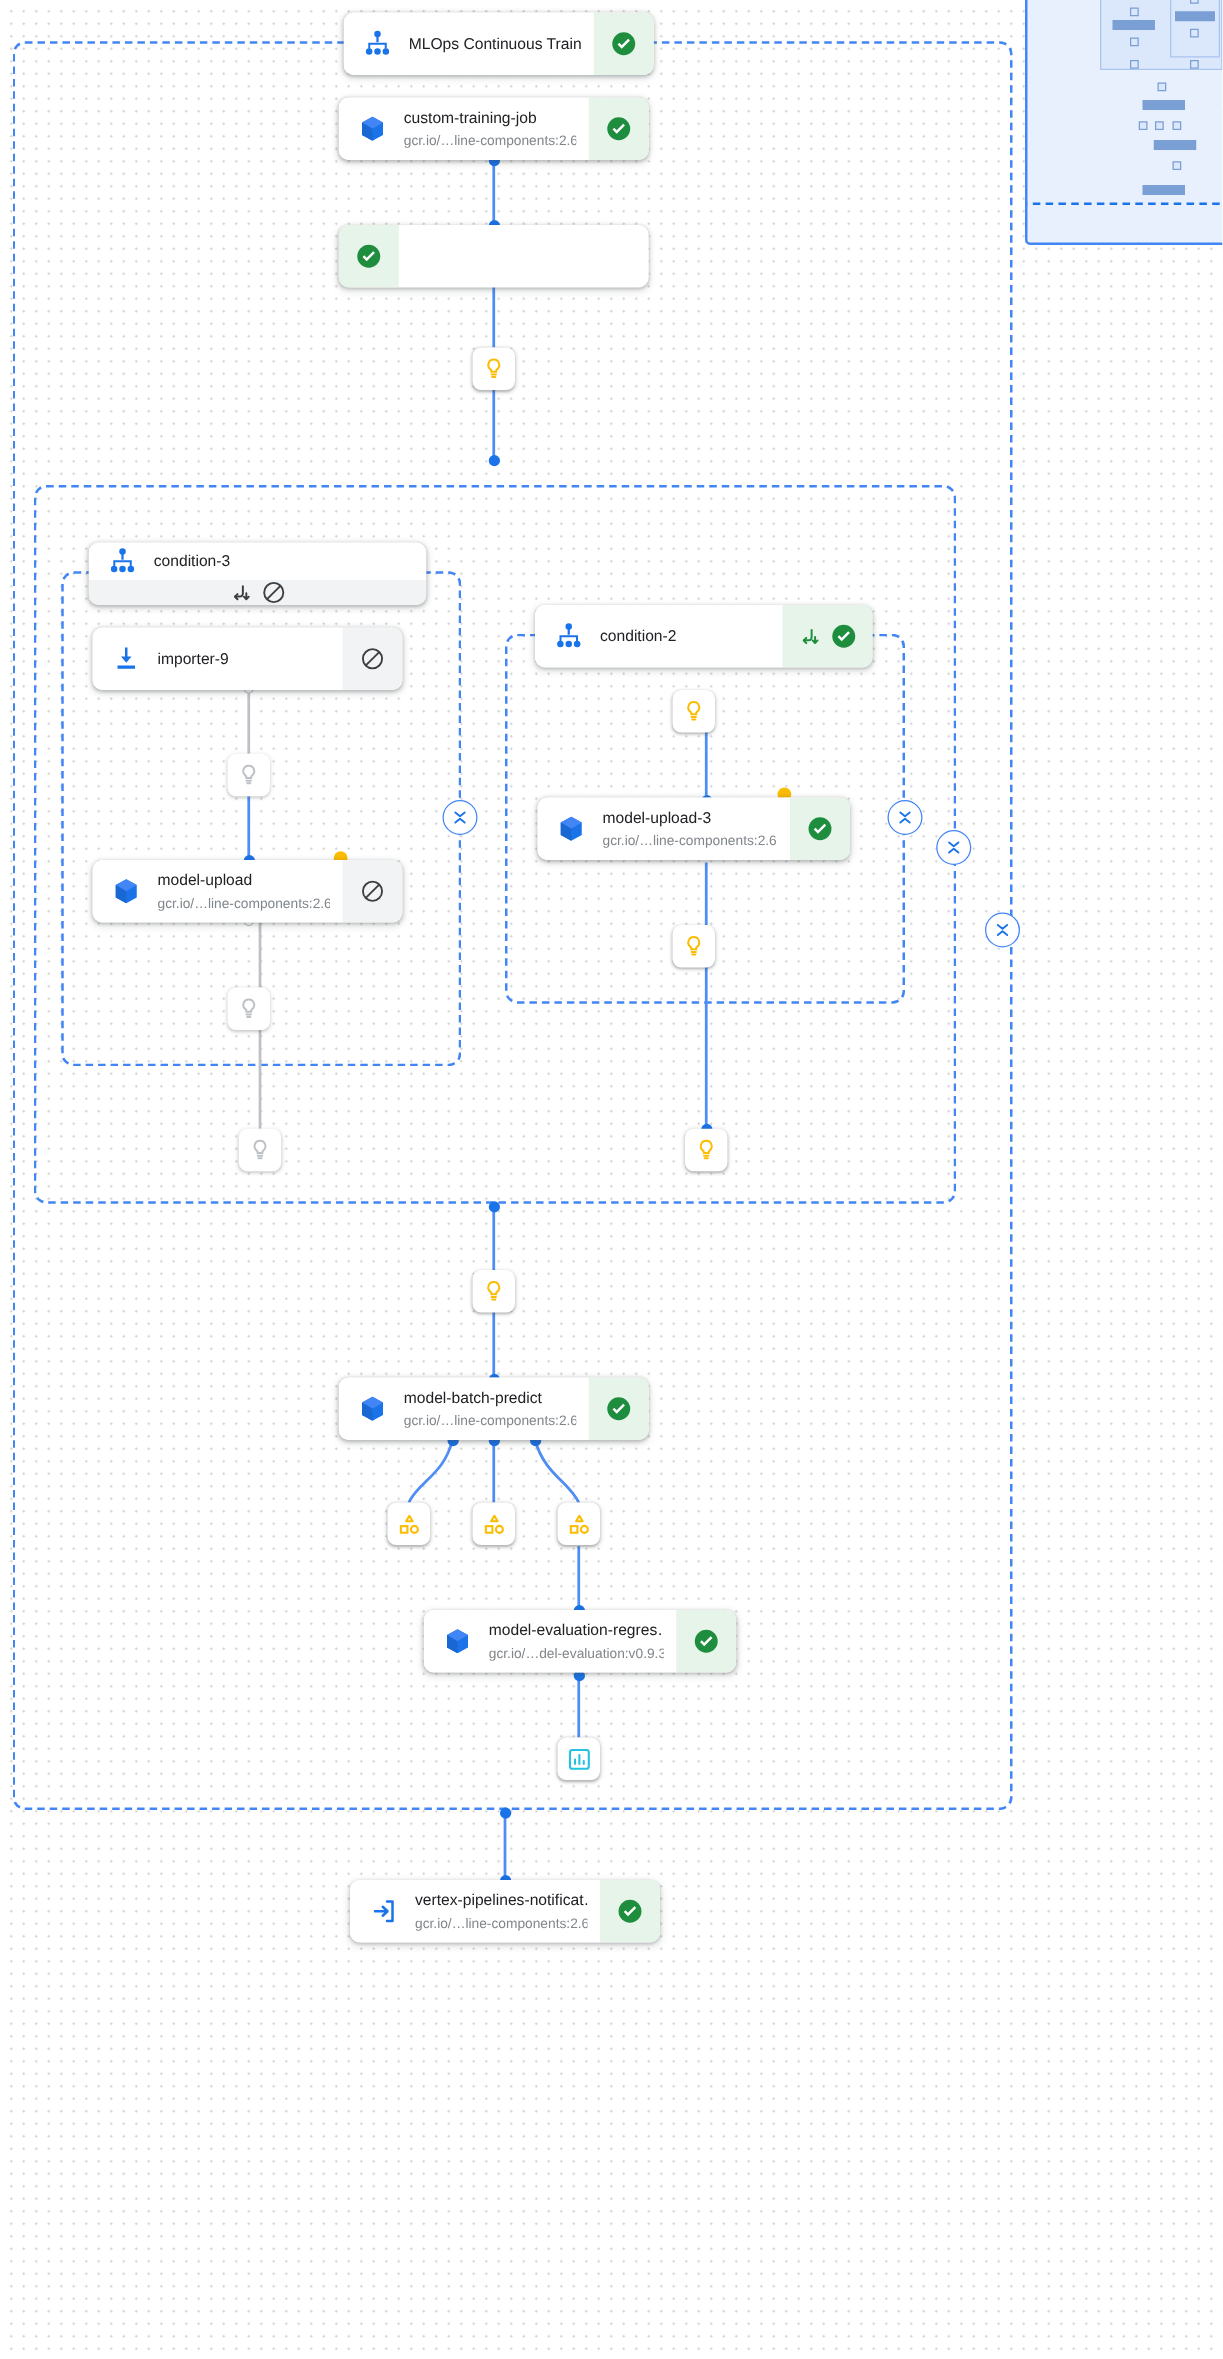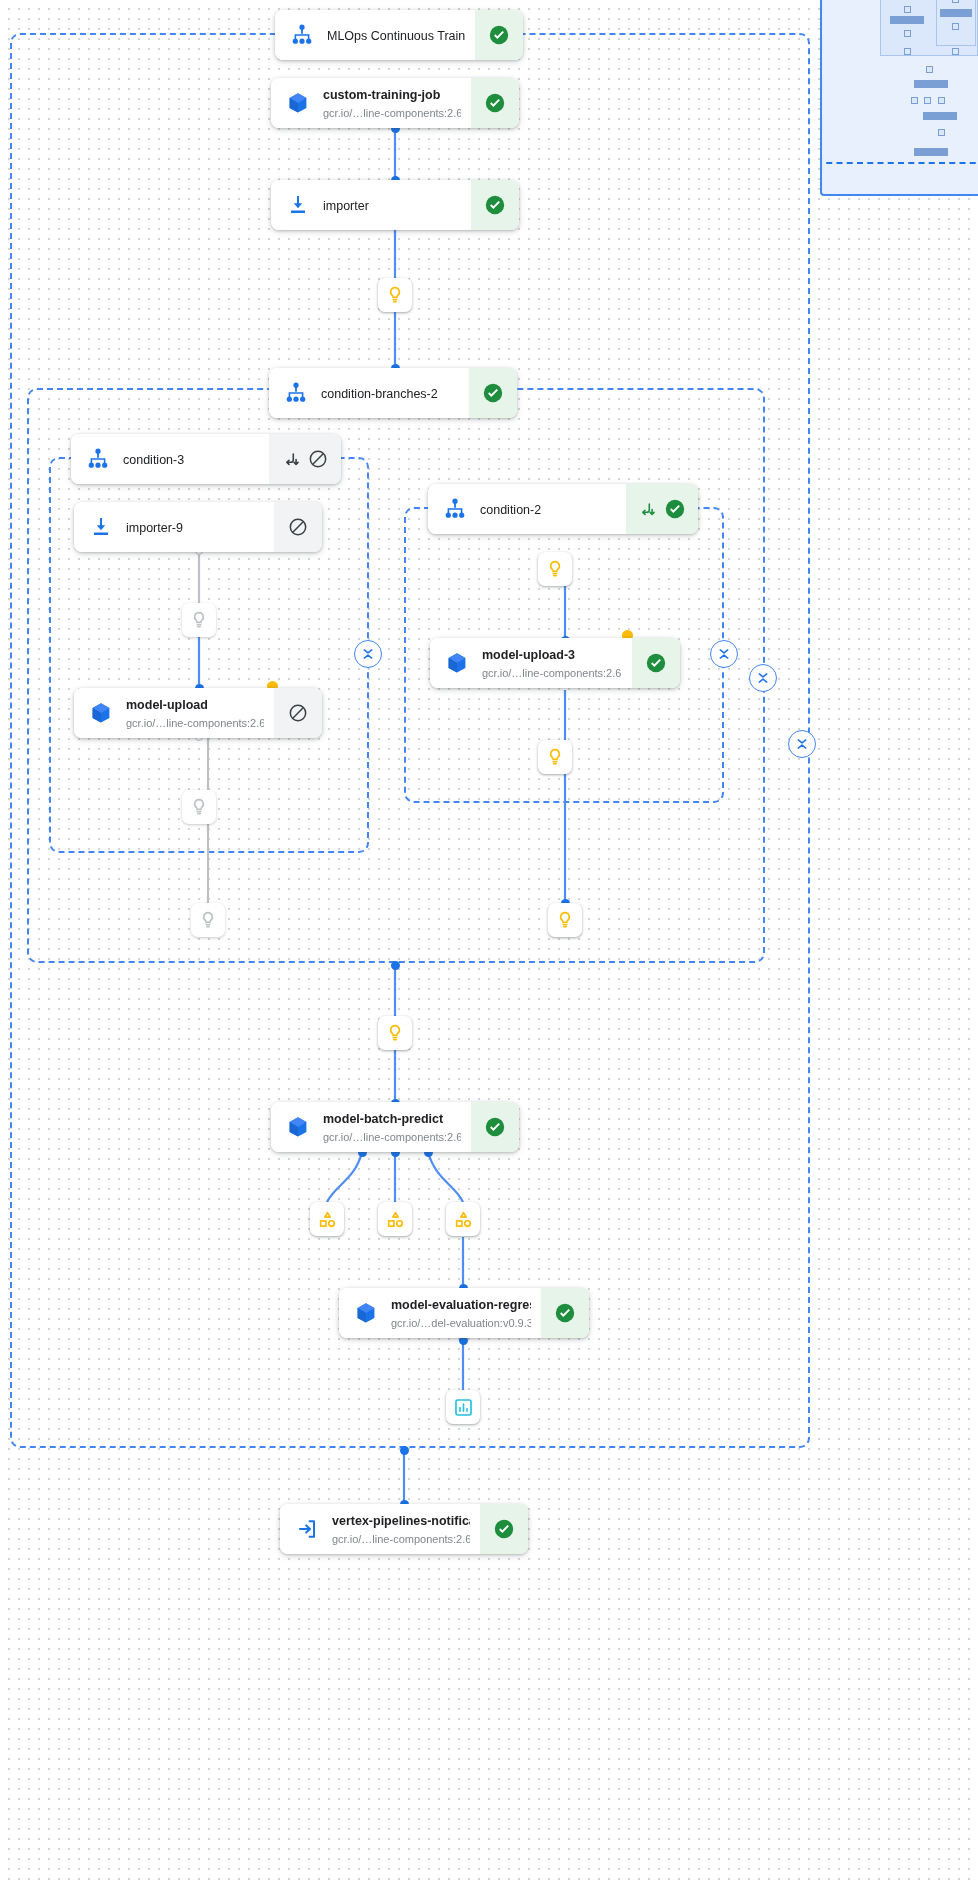--- a/index.html
+++ b/index.html
@@ -55,21 +55,21 @@
   }
   .node .ntext { min-width: 0; overflow: hidden; }
   .node .ntitle {
     font-size: 12.5px;
     color: #202124;
     line-height: 15px;
     white-space: nowrap;
     overflow: hidden;
     text-overflow: ellipsis;
   }
-  .node.has-sub .ntitle { font-weight: bold; }
+  .node.has-sub .ntitle { font-weight: normal; }
   .node .nsub {
     font-size: 11px;
     color: #80868b;
     line-height: 14px;
     white-space: nowrap;
     overflow: hidden;
     text-overflow: ellipsis;
   }
   .node .nstatus {
     flex: 0 0 auto;
@@ -247,71 +247,37 @@
     </div>
     <div class="nstatus ok">
       <svg width="22" height="22" viewBox="0 0 24 24">
         <circle cx="12" cy="12" r="10" fill="#1e8e3e"></circle>
         <path d="M10.2 16.3l-3.6-3.6 1.5-1.5 2.1 2.1 5.7-5.7 1.5 1.5z" fill="#fff"></path>
       </svg>
     </div>
   </div>
 
   <div class="node" style="left:271px; top:180px; width:248px;">
-    <div class="nbody">
-      <span class="nicon">
-        <svg width="24" height="24" viewBox="0 0 24 24" fill="#1a73e8">
-          <path d="M11 3h2v7.2h3.2L12 15.2 7.8 10.2H11z"></path>
-          <path d="M5 17.4h14V20H5z"></path>
-        </svg>
-      </span>
-      <span class="ntext">
-        <span class="ntitle">importer</span>
-      </span>
-    </div>
     <div class="nstatus ok">
       <svg width="22" height="22" viewBox="0 0 24 24">
         <circle cx="12" cy="12" r="10" fill="#1e8e3e"></circle>
         <path d="M10.2 16.3l-3.6-3.6 1.5-1.5 2.1 2.1 5.7-5.7 1.5 1.5z" fill="#fff"></path>
       </svg>
     </div>
   </div>
 
   <div class="chip" style="left:378px; top:278px;">
     <svg width="20" height="20" viewBox="0 0 24 24" fill="none" stroke="#fbbc04" stroke-width="1.9">
       <path d="M12 3.2a5.2 5.2 0 00-3.1 9.4c.5.4.8 1 .8 1.6v.6h4.6v-.6c0-.6.3-1.2.8-1.6A5.2 5.2 0 0012 3.2z"></path>
       <path d="M9.9 17.6h4.2M10.5 20h3" stroke-linecap="round"></path>
     </svg>
   </div>
 
-  <div class="node" style="left:269px; top:368px; width:248px;">
-    <div class="nbody">
-      <span class="nicon">
-        <svg width="24" height="24" viewBox="0 0 24 24" fill="#1a73e8">
-          <circle cx="12" cy="4.2" r="2.6"></circle>
-            <circle cx="5.3" cy="18.2" r="2.6"></circle>
-          <circle cx="12" cy="18.2" r="2.6"></circle>
-            <circle cx="18.7" cy="18.2" r="2.6"></circle>
-          <path d="M11.1 5.6h1.8v5.2h-1.8z"></path>
-          <path d="M4.6 15.9h1.6v-3.1h11.6v3.1h1.6v-4.7H4.6z"></path>
-        </svg>
-      </span>
-      <span class="ntext">
-        <span class="ntitle">condition-branches-2</span>
-      </span>
-    </div>
-    <div class="nstatus ok">
-      <svg width="22" height="22" viewBox="0 0 24 24">
-        <circle cx="12" cy="12" r="10" fill="#1e8e3e"></circle>
-        <path d="M10.2 16.3l-3.6-3.6 1.5-1.5 2.1 2.1 5.7-5.7 1.5 1.5z" fill="#fff"></path>
-      </svg>
-    </div>
-  </div>
-
-  <div class="node" style="left:71px; top:434px; width:270px;">
+
+  <div class="node" style="left:71px; top:434px; width:270px;flex-direction:column;">
     <div class="nbody">
       <span class="nicon">
         <svg width="24" height="24" viewBox="0 0 24 24" fill="#1a73e8">
           <circle cx="12" cy="4.2" r="2.6"></circle>
             <circle cx="5.3" cy="18.2" r="2.6"></circle>
           <circle cx="12" cy="18.2" r="2.6"></circle>
             <circle cx="18.7" cy="18.2" r="2.6"></circle>
           <path d="M11.1 5.6h1.8v5.2h-1.8z"></path>
           <path d="M4.6 15.9h1.6v-3.1h11.6v3.1h1.6v-4.7H4.6z"></path>
         </svg>

